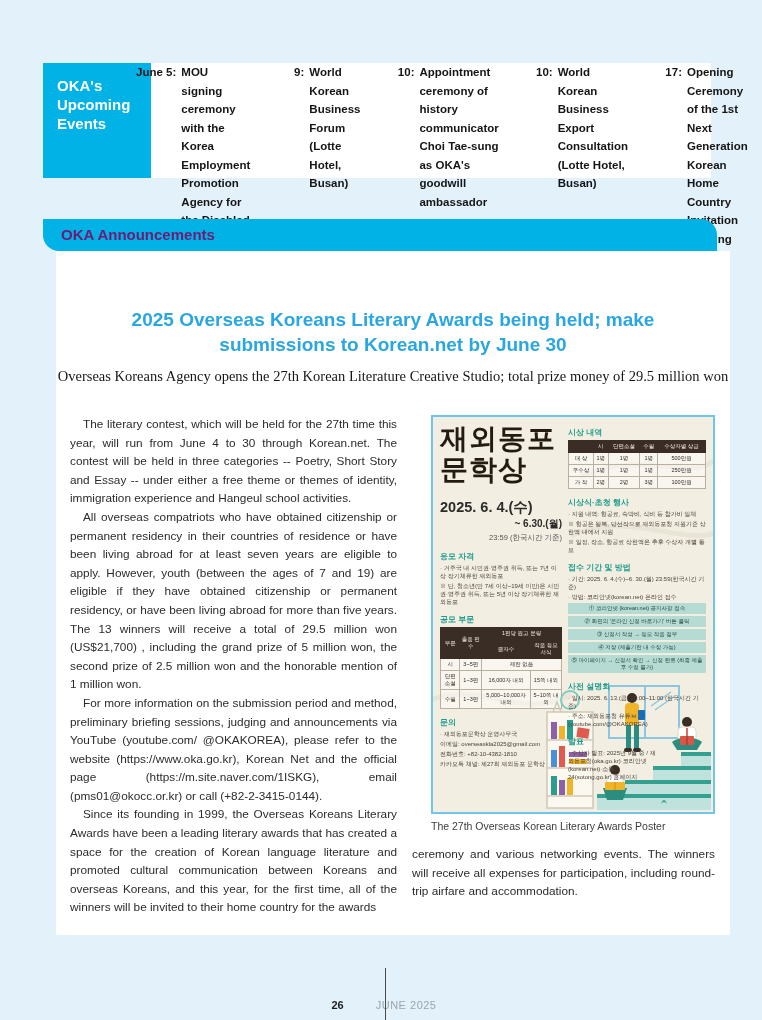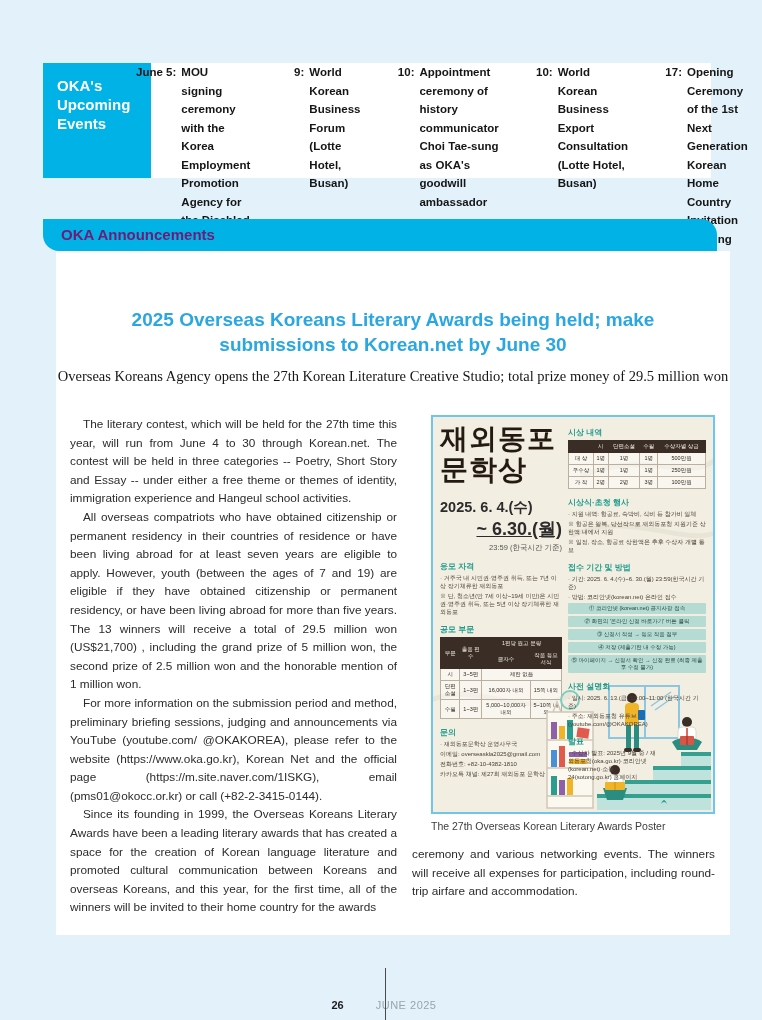--- a/index.html
+++ b/index.html
@@ -65,21 +65,21 @@
   .col-right .body-p { margin-top:13px; }
 
   .poster-swirls { position:absolute; left:0; top:0; width:100%; height:100%; }
   .poster-cols { position:relative; display:flex; padding:6px 7px; height:100%; }
   .p-left  { width:122px; flex:0 0 auto; }
   .p-right { flex:1; padding-left:6px; }
 
   .p-title-small { color:#2aa79a; font-weight:800; font-size:21px; margin-top:12px; letter-spacing:1px; }
   .p-title-big   { color:#231a12; font-weight:900; font-size:28px; line-height:31px; letter-spacing:1px; }
   .p-date1 { font-size:14.5px; font-weight:800; color:#2b2b2b; margin-top:13px; }
-  .p-date2 { font-size:18px; font-weight:800; color:#2b2b2b; text-align:right;text-decoration:underline; }
+  .p-date2 { font-size:10px; font-weight:800; color:#2b2b2b; text-align:right; }
   .p-date3 { font-size:7.5px; color:#555; text-align:right; margin-top:2px; }
 
   .p-head { color:#1f9c8d; font-weight:800; font-size:8px; margin:8px 0 2px; }
   .p-bullet { font-size:6px; line-height:8px; color:#4a4036; margin-bottom:2px; }
 
   .p-table { border-collapse:collapse; width:100%; font-size:5.5px; color:#33291f; }
   .p-table th { background:#3a2d25; color:#f3eee2; font-weight:normal; padding:2px 1px; border:0.5px solid #3a2d25; }
   .p-table td { border:0.5px solid #b9b0a0; padding:2px 1px; text-align:center; background:rgba(255,255,255,0.45); }
 
   .step {

